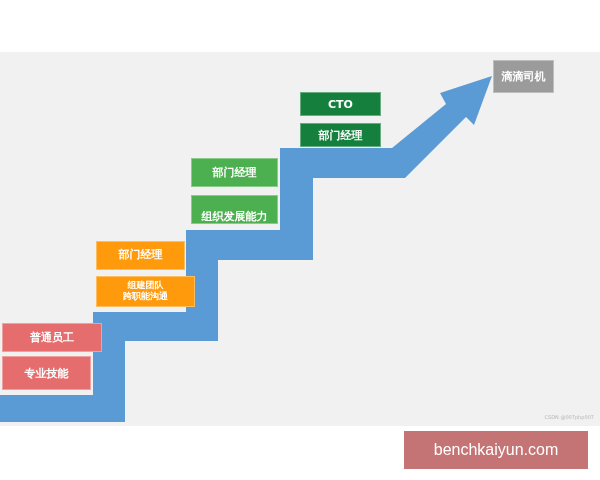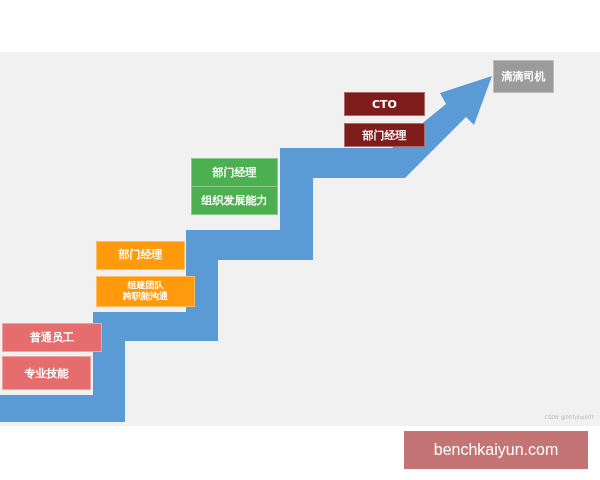--- a/index.html
+++ b/index.html
@@ -5,21 +5,21 @@
   html, body { margin:0; padding:0; }
   body { width:600px; height:480px; background:#ffffff; position:relative; overflow:hidden;
          font-family:"DejaVu Sans", "Liberation Sans", sans-serif; }
   .canvas { position:absolute; left:0; top:52px; width:600px; height:374px; background:#f1f1f1; }
   svg.stairs { position:absolute; left:0; top:0; }
   .box { position:absolute; color:#fff; font-weight:bold; font-size:11px; display:flex; align-items:center;
          justify-content:center; text-align:center; line-height:13px; box-sizing:border-box; border:1px solid rgba(255,255,255,0.35); }
   .red { background:#e66d6d; }
   .orange { background:#ff9a0d;font-family:Liberation Mono, monospace; }
   .green { background:#4caf50; }
-  .blue { background:#7f1d1d;margin-left:44px; }
+  .blue { background:#15803d; }
   .gray { background:#9b9b9b; }
   .watermark { position:absolute; right:6px; top:414px; font-size:5px; color:#b5b5b5; }
   .banner { position:absolute; left:404px; top:431px; width:184px; height:38px; background:#c47474;
             color:#fff; font-family:"Liberation Sans", sans-serif; font-size:16px; display:flex;
             align-items:center; justify-content:center; }
 </style>
 </head>
 <body>
 
 <div class="canvas"></div>
@@ -39,21 +39,21 @@
   <span>部门经理</span>
 </div>
 <div class="box orange" style="left:96px; top:276px; width:99px; height:31px; font-size:9px; line-height:11px; flex-direction:column;">
   <span>组建团队</span>
   <span>跨职能沟通</span>
 </div>
 
 <div class="box green" style="left:191px; top:158px; width:87px; height:29px;">
   <span>部门经理</span>
 </div>
-<div class="box green" style="left:191px; top:186px; width:87px; height:29px;">
+<div class="box green" style="left:191px; top:195px; width:87px; height:29px;align-items:flex-end;">
   <span>组织发展能力</span>
 </div>
 
 <div class="box blue" style="left:300px; top:92px; width:81px; height:24px;">
   <span>CTO</span>
 </div>
 <div class="box blue" style="left:300px; top:123px; width:81px; height:24px;">
   <span>部门经理</span>
 </div>
 

